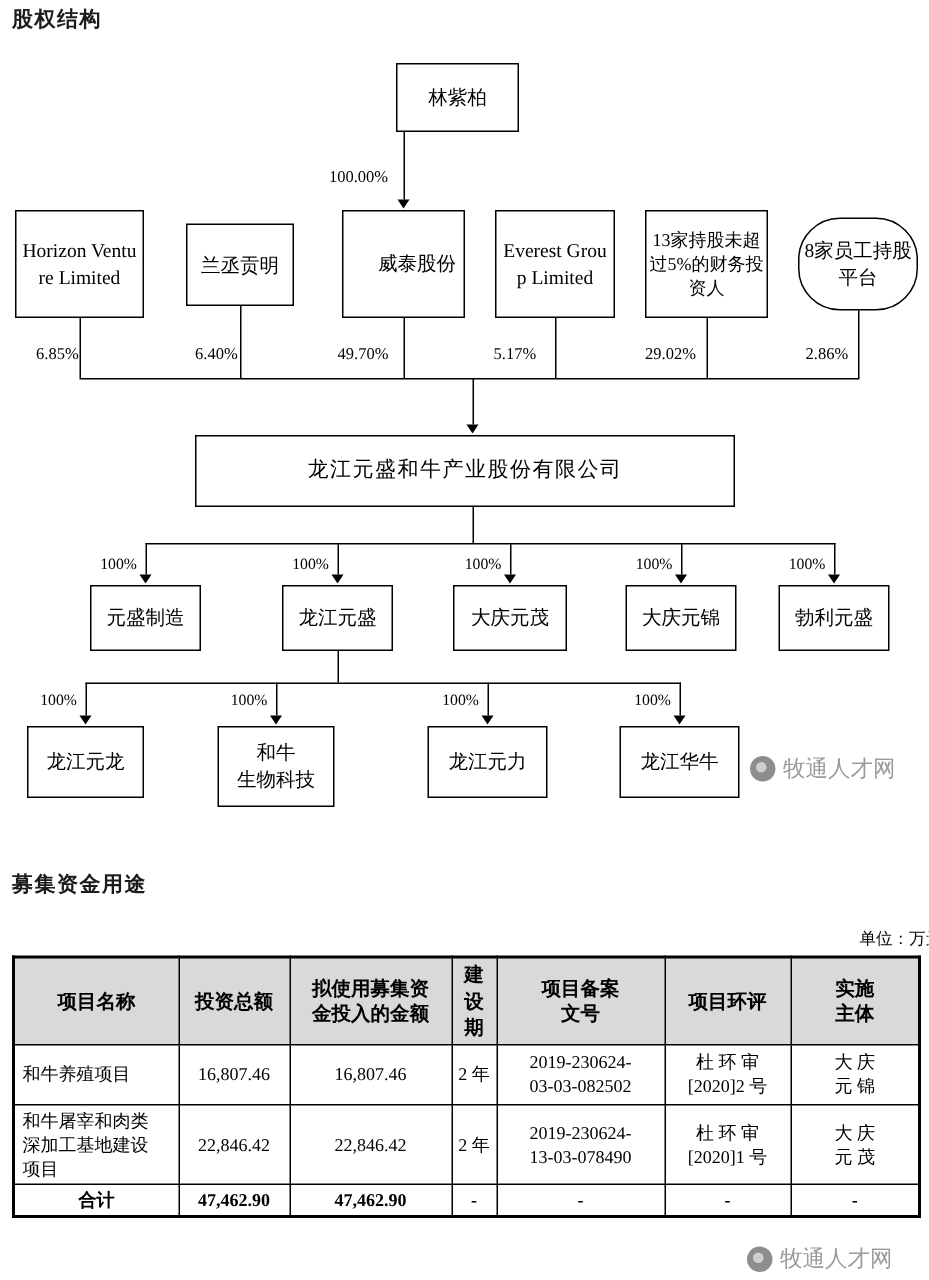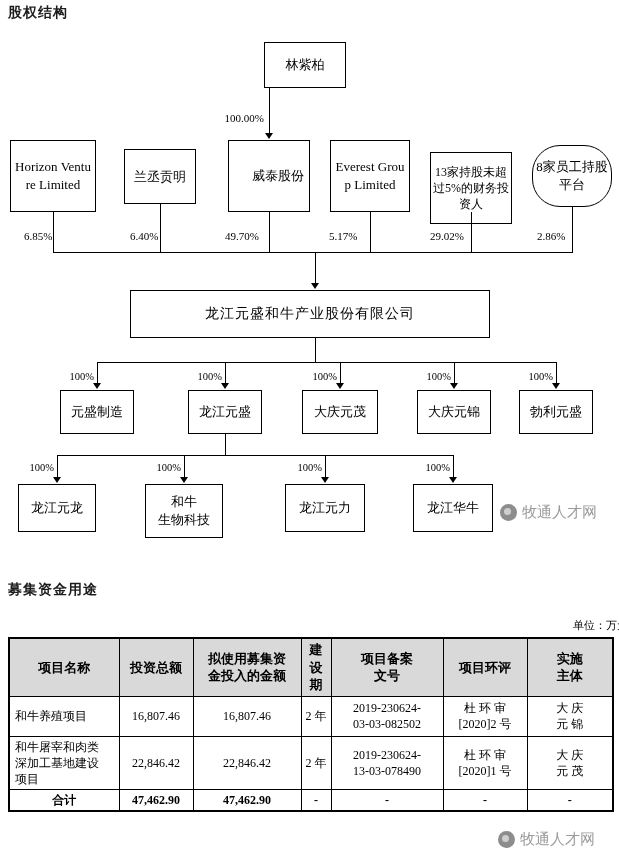--- a/index.html
+++ b/index.html
@@ -15,21 +15,21 @@
   .box{
     position:absolute;border:1px solid #000;background:#fff;box-sizing:border-box;
     display:flex;align-items:center;justify-content:center;text-align:center;
     font-size:13px;line-height:1.35;white-space:pre-line;padding:2px;word-break:break-all;
   }
   .vline{position:absolute;width:1px;background:#000;}
   .hline{position:absolute;height:1px;background:#000;}
   .arrow{position:absolute;width:0;height:0;
     border-left:4px solid transparent;border-right:4px solid transparent;border-top:6px solid #000;}
   .pct{position:absolute;font-size:11px;white-space:nowrap;}
-  .pct-r{text-align:right;}
+  .pct-r{text-align:center;}
   .wm{position:absolute;display:flex;align-items:center;gap:5px;
     font-family:"Liberation Sans","DejaVu Sans",sans-serif;font-size:15px;
     color:rgba(150,150,150,0.95);z-index:6;}
   .wm-icon{width:17px;height:17px;border-radius:50%;background:#8d8d8d;position:relative;flex:0 0 auto;}
   .wm-icon::after{content:"";position:absolute;left:4px;top:4px;width:7px;height:7px;border-radius:50%;background:#cfcfcf;}
   .unit{position:absolute;left:24px;width:604px;text-align:right;font-size:11px;}
   table.fund{
     position:absolute;left:8px;top:637px;width:604px;
     border-collapse:collapse;table-layout:fixed;border:2px solid #000;font-size:12px;
   }
@@ -54,21 +54,21 @@
 <div class="box" style="left:228px;top:42px;width:82px;height:46px;margin-left:36px;">林紫柏</div>
 
 <div class="vline" style="left:269px;top:88px;height:45px;"></div>
 <div class="arrow" style="left:265px;top:133px;"></div>
 <div class="pct pct-r" style="left:214px;top:112px;width:50px;">100.00%</div>
 
 <div class="box" style="left:10px;top:140px;width:86px;height:72px;">Horizon Venture Limited</div>
 <div class="box" style="left:124px;top:149px;width:72px;height:55px;">兰丞贡明</div>
 <div class="box" style="left:228px;top:140px;width:82px;height:72px;padding-left:20px;">威泰股份</div>
 <div class="box" style="left:330px;top:140px;width:80px;height:72px;">Everest Group Limited</div>
-<div class="box" style="left:430px;top:140px;width:82px;height:72px;font-size:12px;margin-top:12px;">13家持股未超过5%的财务投资人</div>
+<div class="box" style="left:430px;top:140px;width:82px;height:72px;font-size:12px;">13家持股未超过5%的财务投资人</div>
 <div class="box" style="left:532px;top:145px;width:80px;height:62px;border-radius:28px;">8家员工持股平台</div>
 
 <div class="vline" style="left:53px;top:212px;height:40px;"></div>
 <div class="vline" style="left:160px;top:204px;height:48px;"></div>
 <div class="vline" style="left:269px;top:212px;height:40px;"></div>
 <div class="vline" style="left:370px;top:212px;height:40px;"></div>
 <div class="vline" style="left:471px;top:212px;height:40px;"></div>
 <div class="vline" style="left:572px;top:207px;height:45px;"></div>
 
 <div class="pct" style="left:24px;top:230px;">6.85%</div>

